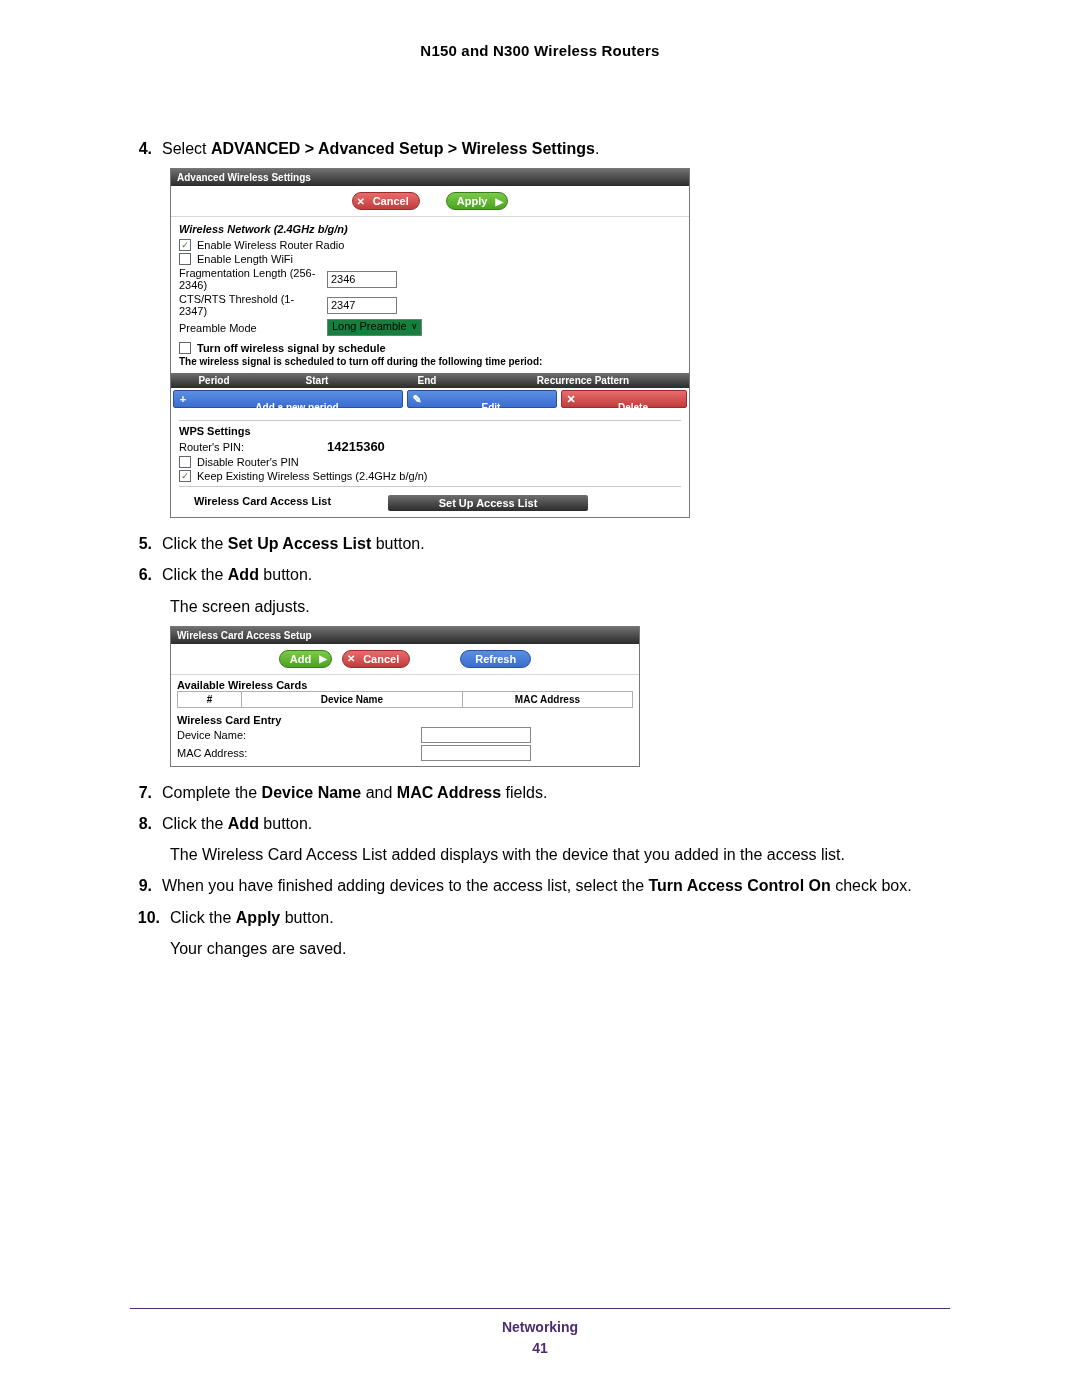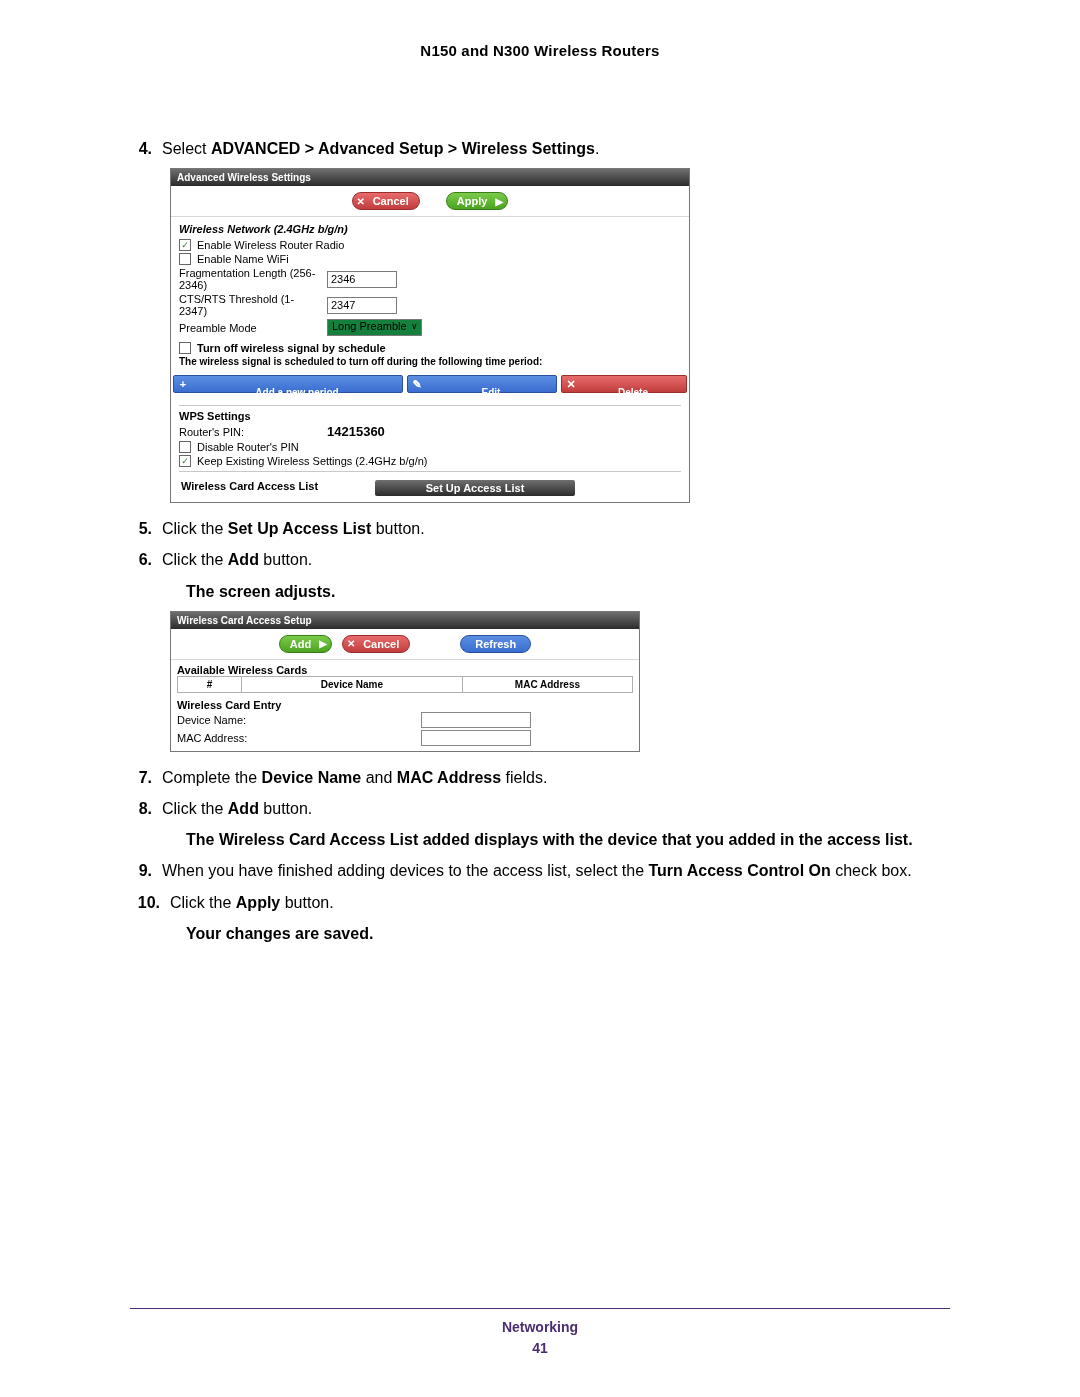--- a/index.html
+++ b/index.html
@@ -31,25 +31,24 @@
     width: 32px;
     font-weight: bold;
     flex-shrink: 0;
     text-align: right;
     padding-right: 10px;
   }
   .ol-num.w { width: 40px; }
   .ol-body { flex: 1; }
   .bold { font-weight: bold; }
   .indent {
-    margin-left: 56px;
+    margin-left: 40px;
     font-size: 16px;
     margin-bottom: 8px;
     line-height: 1.45;
-    font-weight: bold;
   }
 
   
   .screenshot {
     border: 1px solid #777;
     margin: 8px 0 14px 40px;
     width: 520px;
     font-family: Tahoma, Arial, sans-serif;
     font-size: 11px;
     color: #000;
@@ -186,21 +185,21 @@
     background: linear-gradient(#6f6f6f, #2b2b2b);
     color: #fff;
     font-weight: bold;
     font-size: 11px;
     align-items: center;
     padding: 2px 6px;
     justify-content: center;
     margin-top: 4px;
   }
   .access-row { display:flex; align-items:center; }
-  .access-row .left-label { font-weight:bold; width: 196px; padding-left:2px; }
+  .access-row .left-label { font-weight:bold; width: 196px; padding-left:2px;margin-left:13px; }
 
   
   .screenshot2 {
     border: 1px solid #777;
     margin: 8px 0 14px 40px;
     width: 470px;
     font-family: Tahoma, Arial, sans-serif;
     font-size: 11px;
     background: #fff;
   }
@@ -270,21 +269,21 @@
     </div>
 
     <div class="ss-pad">
       <div class="ss-sect-label">Wireless Network (2.4GHz b/g/n)</div>
       <div class="form-row">
         <span class="chk">✓</span>
         <span>Enable Wireless Router Radio</span>
       </div>
       <div class="form-row">
         <span class="chk"></span>
-        <span>Enable Name WiFi</span>
+        <span>Enable Length WiFi</span>
       </div>
       <div class="form-row">
         <span class="lab">Fragmentation Length (256-2346)</span>
         <input class="inp" value="2346" style="">
       </div>
       <div class="form-row">
         <span class="lab">CTS/RTS Threshold (1-2347)</span>
         <input class="inp" value="2347" style="">
       </div>
       <div class="form-row">
@@ -292,20 +291,26 @@
         <span class="sel">Long Preamble</span>
       </div>
 
       <div class="form-row" style="margin-top:6px;">
         <span class="chk"></span>
         <span class="bold">Turn off wireless signal by schedule</span>
       </div>
       <div class="bold" style="font-size:10px;">The wireless signal is scheduled to turn off during the following time period:</div>
     </div>
 
+    <div class="sched-header">
+      <div class="col-period">Period</div>
+      <div class="col-start">Start</div>
+      <div class="col-end">End</div>
+      <div class="col-rec">Recurrence Pattern</div>
+    </div>
     <div class="sched-btns">
       <div class="flat-btn flat-blue add-btn">
         <span class="iconbox">+</span>
         <span class="lbl" style="flex:1;text-align:center;">Add a new period</span>
       </div>
       <div class="flat-btn flat-blue edit-btn">
         <span class="iconbox">✎</span>
         <span class="lbl" style="flex:1;">Edit</span>
       </div>
       <div class="flat-btn flat-red del-btn">

